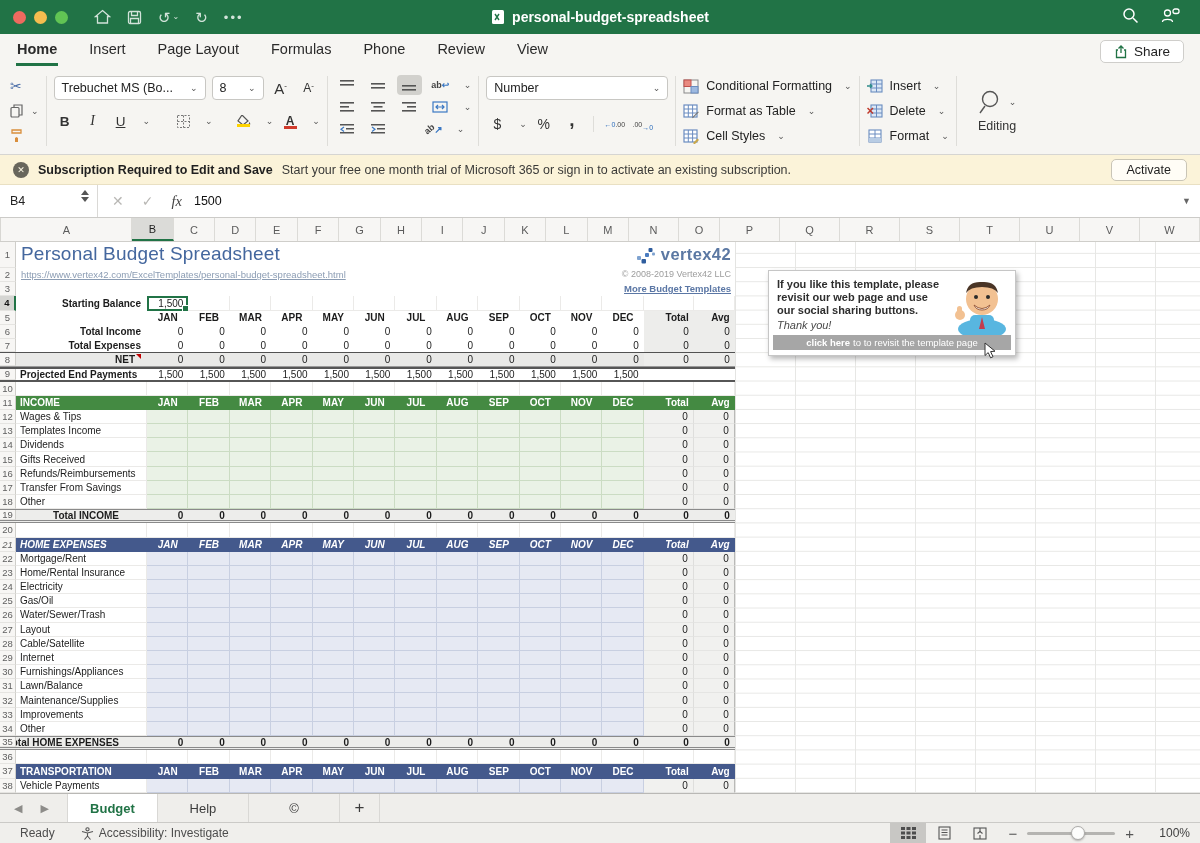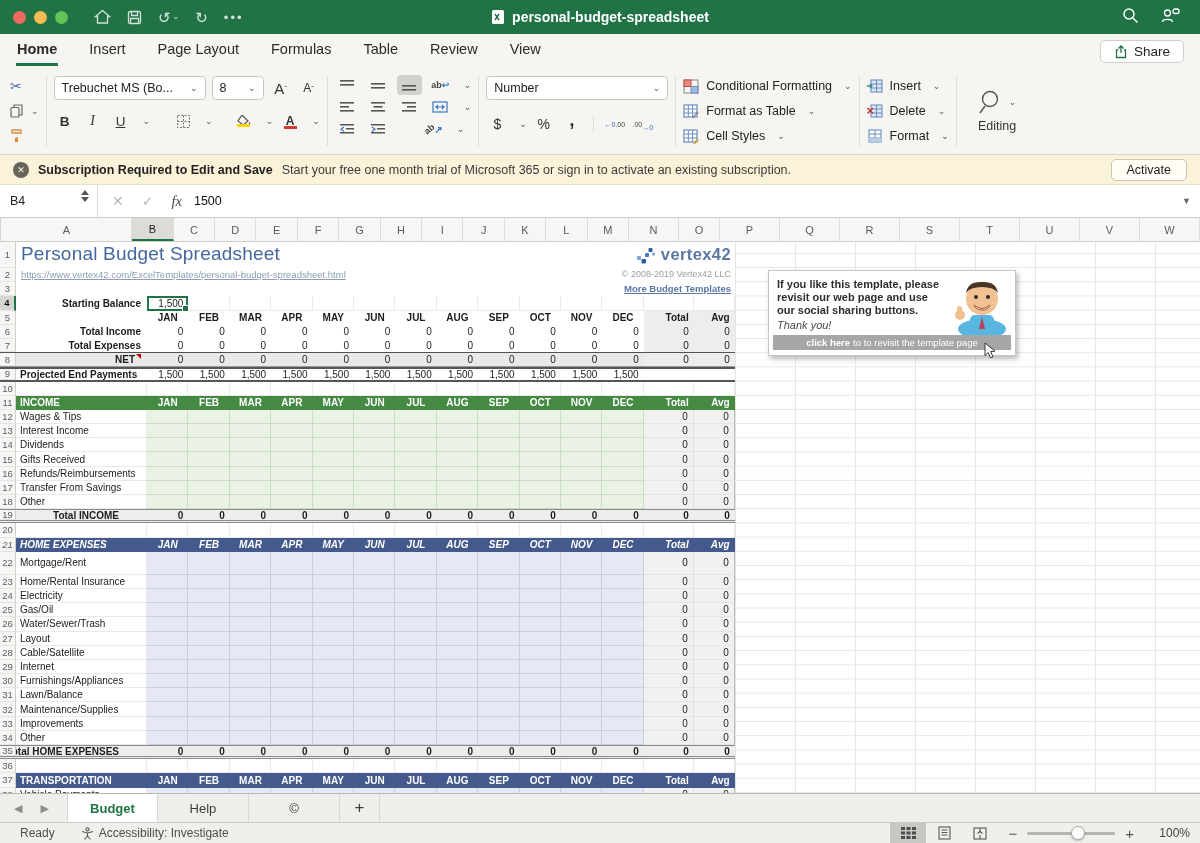--- a/index.html
+++ b/index.html
@@ -200,21 +200,21 @@
     </span>
   </div>
 </div>
 
 <div class="menubar">
   <div id="menu-tabs" style="display:flex">
       <div class="mtab active">Home</div>
       <div class="mtab">Insert</div>
       <div class="mtab">Page Layout</div>
       <div class="mtab">Formulas</div>
-      <div class="mtab">Table</div>
+      <div class="mtab">Phone</div>
       <div class="mtab">Review</div>
       <div class="mtab">View</div>
     </div>
   <div class="share-btn">
     <svg width="14" height="14" viewBox="0 0 14 14" fill="none" stroke="#217346" stroke-width="1.3">
         <path d="M4 5 H2.5 V12.5 H11.5 V5 H10"></path>
         <path d="M7 1 V8 M4.5 3.5 L7 1 L9.5 3.5"></path>
       </svg>
     <span>Share</span>
   </div>
@@ -699,21 +699,21 @@
         <div class="cel gcell" style="width: 41.4px;"></div>
         <div class="cel gcell" style="width: 41.4px;"></div>
         <div class="cel gcell" style="width: 41.4px;"></div>
         <div class="cel gcell" style="width: 41.4px;"></div>
         <div class="cel gcell" style="width: 41.4px;"></div>
         <div class="cel num tcol" style="width: 50px;">0</div>
         <div class="cel num tcol edge" style="width: 41px;">0</div>
       </div>
       <div class="s-row" style="height: 14.2px;">
         <div class="gut">13</div>
-        <div class="cel lbl gl" style="width: 131px;">Interest Income</div>
+        <div class="cel lbl gl" style="width: 131px;">Templates Income</div>
         <div class="cel gcell" style="width: 41.4px;"></div>
         <div class="cel gcell" style="width: 41.4px;"></div>
         <div class="cel gcell" style="width: 41.4px;"></div>
         <div class="cel gcell" style="width: 41.4px;"></div>
         <div class="cel gcell" style="width: 41.4px;"></div>
         <div class="cel gcell" style="width: 41.4px;"></div>
         <div class="cel gcell" style="width: 41.4px;"></div>
         <div class="cel gcell" style="width: 41.4px;"></div>
         <div class="cel gcell" style="width: 41.4px;"></div>
         <div class="cel gcell" style="width: 41.4px;"></div>
@@ -859,21 +859,21 @@
         <div class="cel ctr bold" style="width: 41.4px;">JUN</div>
         <div class="cel ctr bold" style="width: 41.4px;">JUL</div>
         <div class="cel ctr bold" style="width: 41.4px;">AUG</div>
         <div class="cel ctr bold" style="width: 41.4px;">SEP</div>
         <div class="cel ctr bold" style="width: 41.4px;">OCT</div>
         <div class="cel ctr bold" style="width: 41.4px;">NOV</div>
         <div class="cel ctr bold" style="width: 41.4px;">DEC</div>
         <div class="cel num bold" style="width: 50px;">Total</div>
         <div class="cel num bold" style="width: 41px;">Avg</div>
       </div>
-      <div class="s-row" style="height: 23px;">
+      <div class="s-row" style="height: 14px;">
         <div class="gut">22</div>
         <div class="cel lbl gl" style="width: 131px;">Mortgage/Rent</div>
         <div class="cel bcell" style="width: 41.4px;"></div>
         <div class="cel bcell" style="width: 41.4px;"></div>
         <div class="cel bcell" style="width: 41.4px;"></div>
         <div class="cel bcell" style="width: 41.4px;"></div>
         <div class="cel bcell" style="width: 41.4px;"></div>
         <div class="cel bcell" style="width: 41.4px;"></div>
         <div class="cel bcell" style="width: 41.4px;"></div>
         <div class="cel bcell" style="width: 41.4px;"></div>

